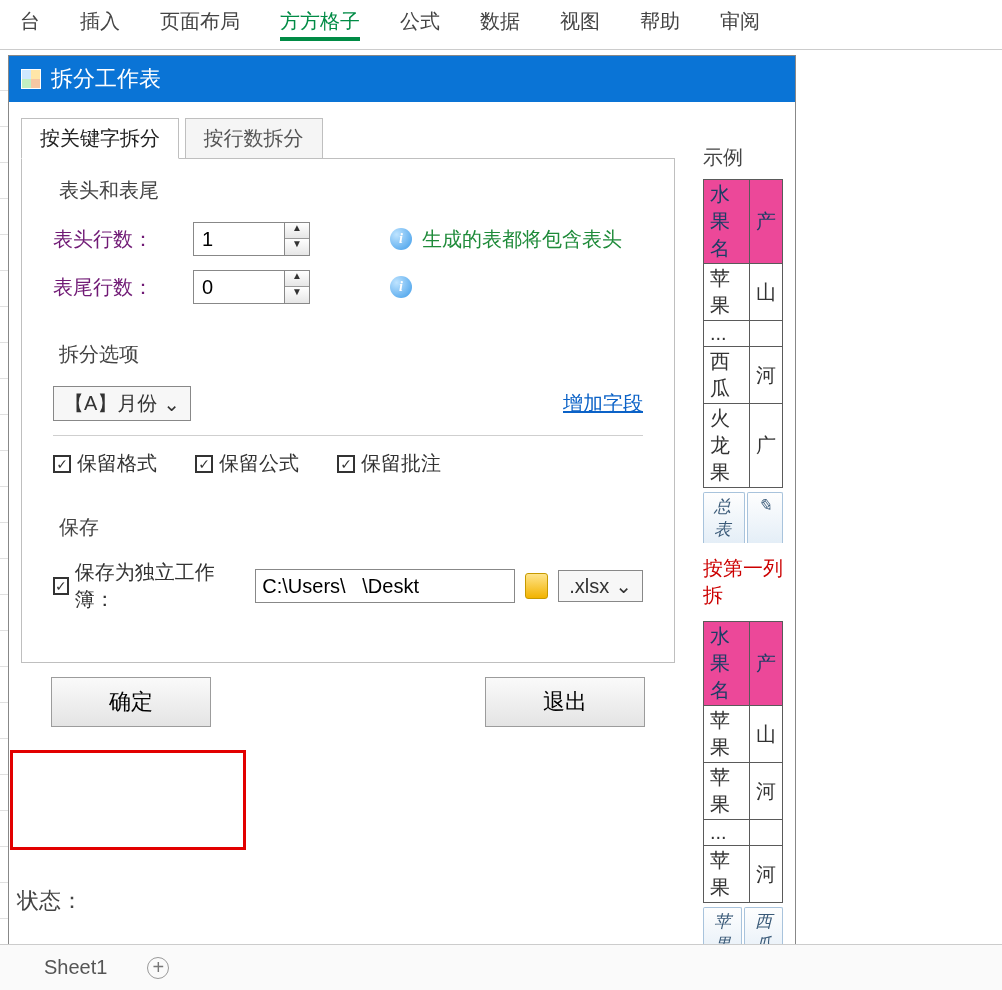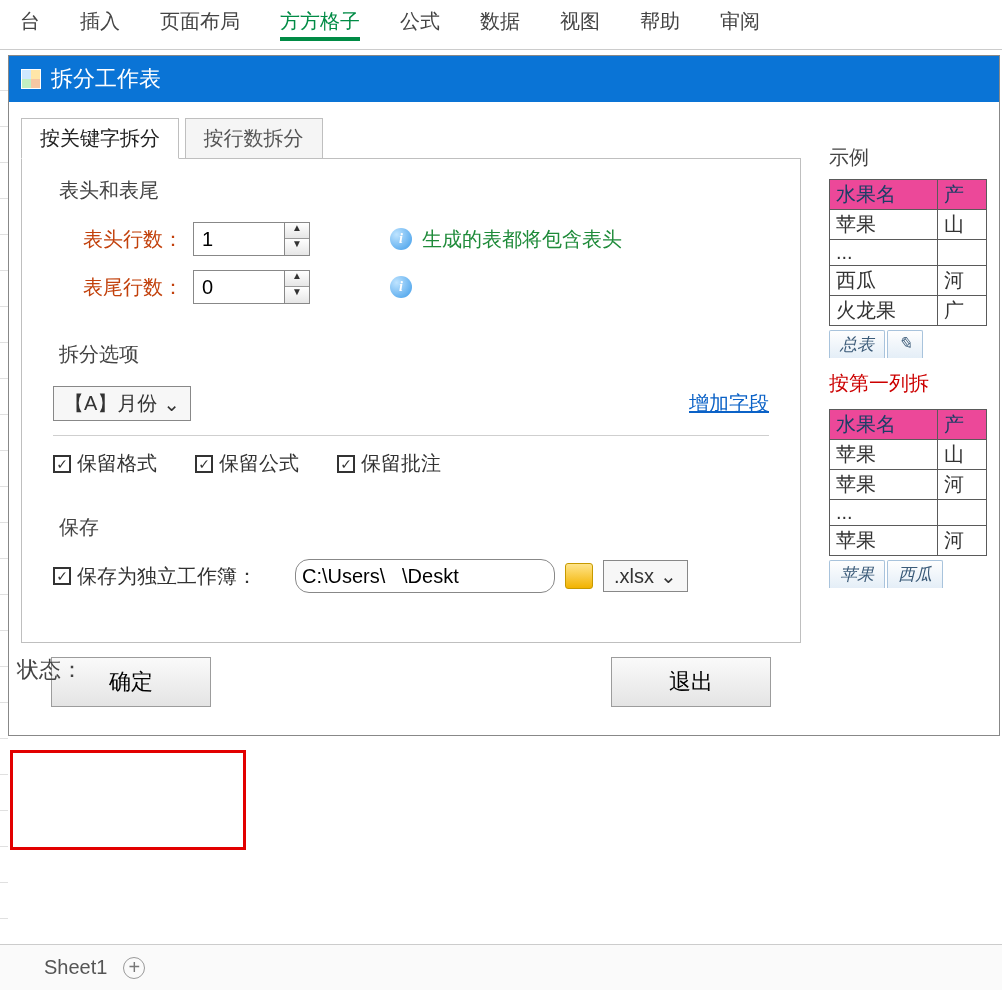--- a/index.html
+++ b/index.html
@@ -27,21 +27,21 @@
   }
   .ribbon-tab.active {
     color: #008b45;
     border-bottom: 4px solid #008b45;
     font-weight: 500;
   }
   .dialog {
     position: absolute;
     left: 8px;
     top: 55px;
-    width: 992px;
+    width: 788px;
     border: 1px solid #888;
     background: #fff;
   }
   .titlebar {
     background: #0a74d6;
     color: #fff;
     padding: 8px 12px;
     font-size: 22px;
     display: flex;
     align-items: center;
@@ -85,21 +85,21 @@
     position: relative;
     z-index: 1;
   }
   fieldset {
     border: 1px solid transparent;
     padding: 4px 10px 14px 10px;
     margin: 8px 0 4px 0;
   }
   .legend { padding: 0 6px; color:#444; }
   .row { display: flex; align-items: center; margin: 14px 0; gap: 10px; }
-  .row .lbl { width: 130px; color:#c2410c;text-align:right; }
+  .row .lbl { width: 130px; color:#701a75; }
   .spinner {
     display:inline-flex; border:1px solid #888;
     height:34px;
   }
   .spinner input {
     width: 90px; border:none; padding:2px 8px; font-size:20px;
   }
   .spinbtns { display:flex; flex-direction:column; border-left:1px solid #888;}
   .spinbtn { width:24px; height:17px; font-size:10px; line-height:10px; text-align:center; background:linear-gradient(#fff,#e6e6e6); border-bottom:1px solid #999; cursor:pointer;}
   .spinbtn:last-child{border-bottom:none;}
@@ -114,34 +114,34 @@
     border:1px solid #888; background:#f7f7f7; padding:3px 10px; display:inline-flex; align-items:center; gap:6px; cursor:pointer;
   }
   .link { color:#0b62c7; text-decoration:underline; cursor:pointer; }
   .hr { border:none; border-top:1px solid #cfcfcf; margin:6px 0; }
   .chk, .rdo { display:inline-flex; align-items:center; gap:6px; margin-right:28px; cursor:pointer; }
   .chk-box { width:18px;height:18px;border:2px solid #333; display:inline-flex;align-items:center;justify-content:center;font-size:14px;}
   .rdo-outer{width:18px;height:18px;border:2px solid #333;border-radius:50%;display:inline-flex;align-items:center;justify-content:center;}
   .rdo-inner{width:8px;height:8px;background:#333;border-radius:50%;}
   .text-input{ border:1px solid #888; padding:2px 6px; font-size:20px; height:34px; }
   .text-input.small{width:100px;}
-  .text-input.path{width:260px;border-radius:14px;}
+  .text-input.path{width:260px;}
   .folder-icon{width:28px;height:26px;background:linear-gradient(#ffe48a,#f2b300);border:1px solid #c79a00;border-radius:3px;display:inline-block;cursor:pointer;}
   .buttons-row{ display:flex; justify-content:space-between; padding: 14px 30px 20px 30px; }
   .btn{ width:160px; height:50px; background:linear-gradient(#fafafa,#e4e4e4); border:1px solid #9c9c9c; font-size:22px; cursor:pointer;}
   .red-box{ position:absolute; left:10px; top:750px; width:236px; height:100px; border:3px solid #e20000; pointer-events:none;}
   .example-title{ color:#444; margin-top:26px; margin-bottom:8px;}
   .ex-table{ border:1px solid #5a5a5a; border-collapse:collapse; width:100%; }
   .ex-table td{ border:1px solid #5a5a5a; padding:1px 6px; color:#333;}
   .ex-table .hdr{background:#ec4899; color:#1a3e66;}
   .sheet-tab-strip{display:flex;gap:2px;margin-top:4px;font-style:italic;}
   .sheet-tab-sm{padding:2px 10px;border:1px solid #a8c3dc;border-bottom:none;border-radius:2px 2px 0 0;background:linear-gradient(#fefefe,#e4eef7);font-size:17px;color:#3a5a78;cursor:pointer;}
   .red-text{color:#c00; margin:12px 0;}
   .status-bar{ position:absolute; left:8px; bottom:50px; font-size:22px; color:#444;}
-  .bottom-strip{position:absolute;left:0;bottom:0;width:100%;height:46px;border-top:1px solid #ccc;background:#fafafa;display:flex;align-items:center;gap:16px;padding-left:44px;}
+  .bottom-strip{position:absolute;left:0;bottom:0;width:100%;height:46px;border-top:1px solid #ccc;background:#fafafa;display:flex;align-items:center;gap:40px;padding-left:44px;}
   .sheet-tab-btm{color:#555;}
   .plus-circle{width:22px;height:22px;border:1px solid #999;border-radius:50%;display:inline-flex;align-items:center;justify-content:center;color:#777;cursor:pointer;}
   .left-gutter{position:absolute;left:0;top:55px;width:8px;bottom:46px;background:repeating-linear-gradient(to bottom,#fff 0,#fff 35px,#e0e0e0 35px,#e0e0e0 36px);}
 </style>
 </head>
 <body>
 
 <div class="left-gutter"></div>
 
 <div class="ribbon">

